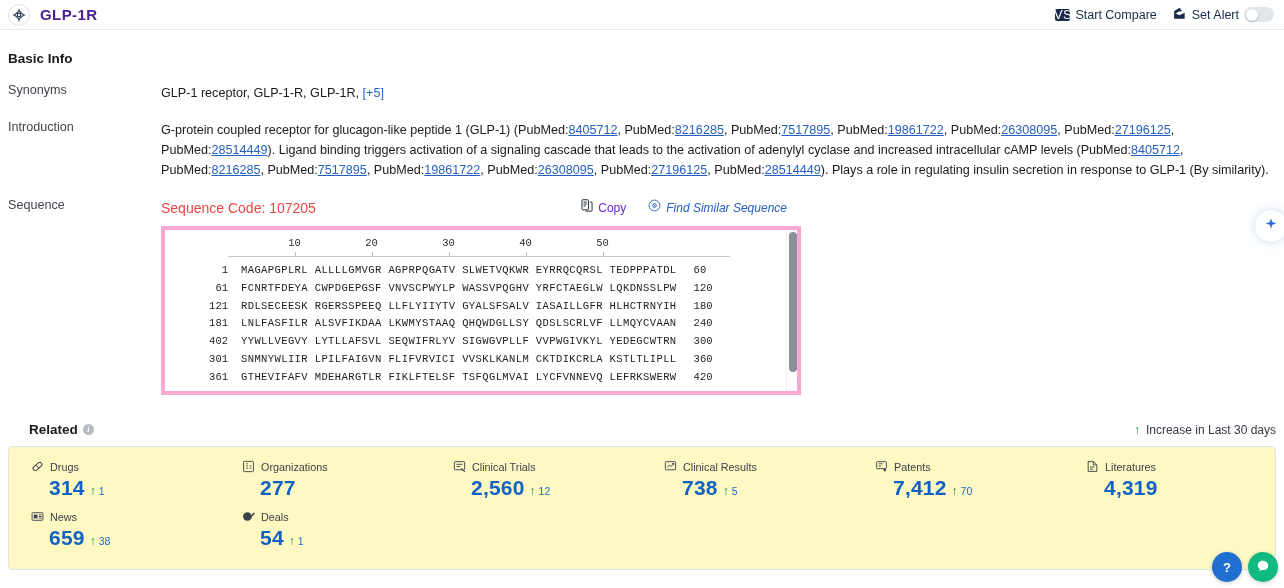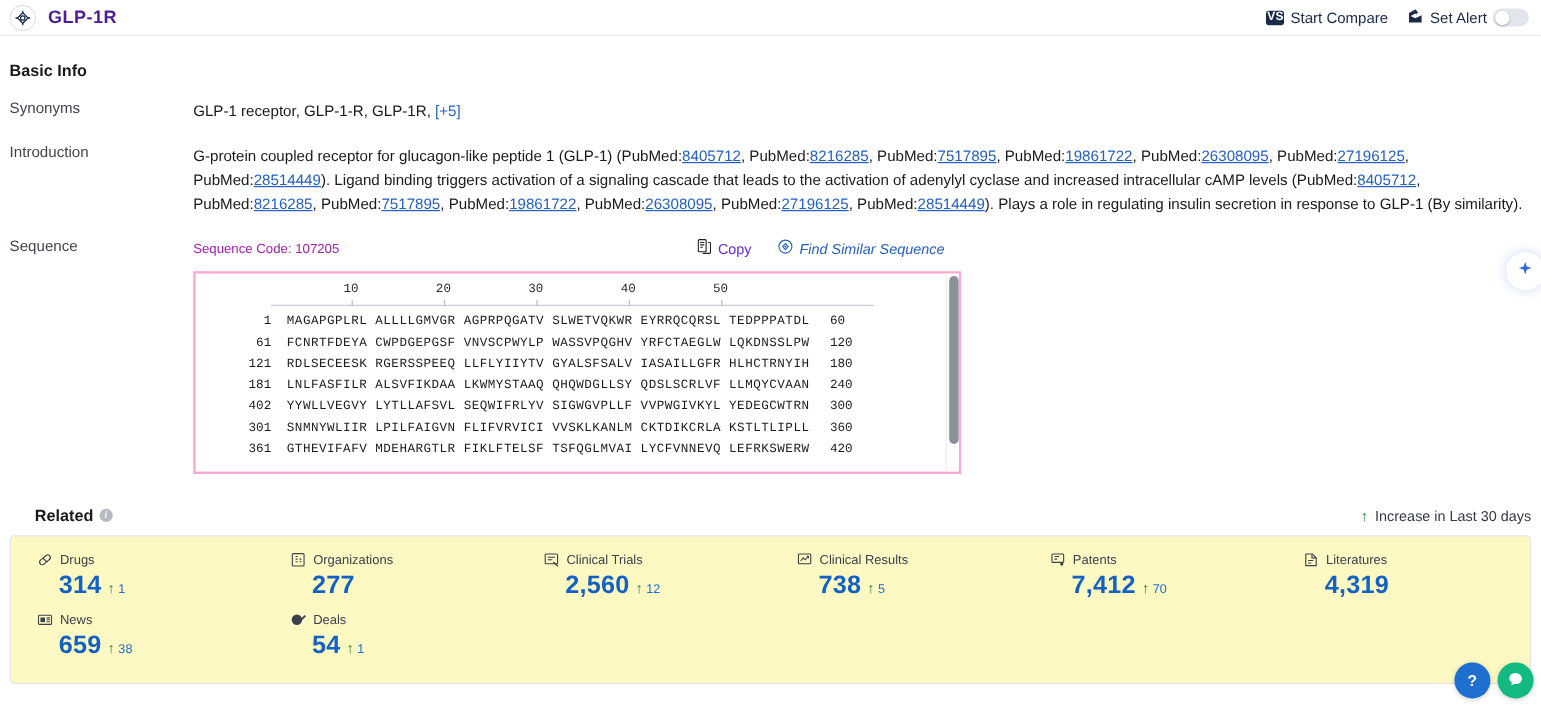--- a/index.html
+++ b/index.html
@@ -34,21 +34,21 @@
   .topbar-right {
     margin-left: auto; display: flex; align-items: center; gap: 16px;
   }
   .tb-action {
     display: flex; align-items: center; gap: 5px;
     font-size: 12.5px; color: #1b2a4a; cursor: pointer;
   }
   .vs-badge {
     width: 15px; height: 12px; border-radius: 2px;
     background: #1b2a4a; color: #fff;
-    font-size: 10px; font-weight: bold;
+    font-size: 13px; font-weight: normal;
     display: flex; align-items: center; justify-content: center;
     letter-spacing: .2px;
   }
   .toggle {
     width: 30px; height: 15px; border-radius: 8px;
     background: #e2e5ea; position: relative; cursor: pointer; flex: 0 0 auto;
   }
   .toggle::after {
     content: ""; position: absolute; top: 1.5px; left: 1.5px;
     width: 12px; height: 12px; border-radius: 50%; background: #fff;
@@ -80,30 +80,30 @@
   .more-link { color: #2866c8; cursor: pointer; }
   a.pm {
     color: #2460c0; text-decoration: underline; cursor: pointer;
   }
 
   
   .seq-head {
     display: flex; align-items: center;
     margin-top: 0;
   }
-  .seq-code { color: #a21caf; font-size: 11px; cursor: pointer; }
+  .seq-code { color: #ef4444; font-size: 14px; cursor: pointer; }
   .seq-tools { margin-left: auto; display: flex; align-items: center; gap: 22px; padding-right: 489px;}
   .seq-tool { display: flex; align-items: center; gap: 5px; font-size: 12px; cursor: pointer; }
   .seq-tool.copy { color: #6d28d9; }
   .seq-tool.similar { color: #2460c0; font-style: italic; }
 
   .seq-box {
     margin-top: 8px;
     width: 640px; height: 169px;
-    border: 2px solid #f9a8d4;
+    border: 4px solid #f9a8d4;
     background: #fff;
     position: relative;
     overflow: hidden;
   }
   .seq-inner {
     font-family: "Liberation Mono", monospace;
     font-size: 10.5px;
     color: #1c1c1c;
     padding: 9px 0 0 0;
     position: absolute; inset: 0;

